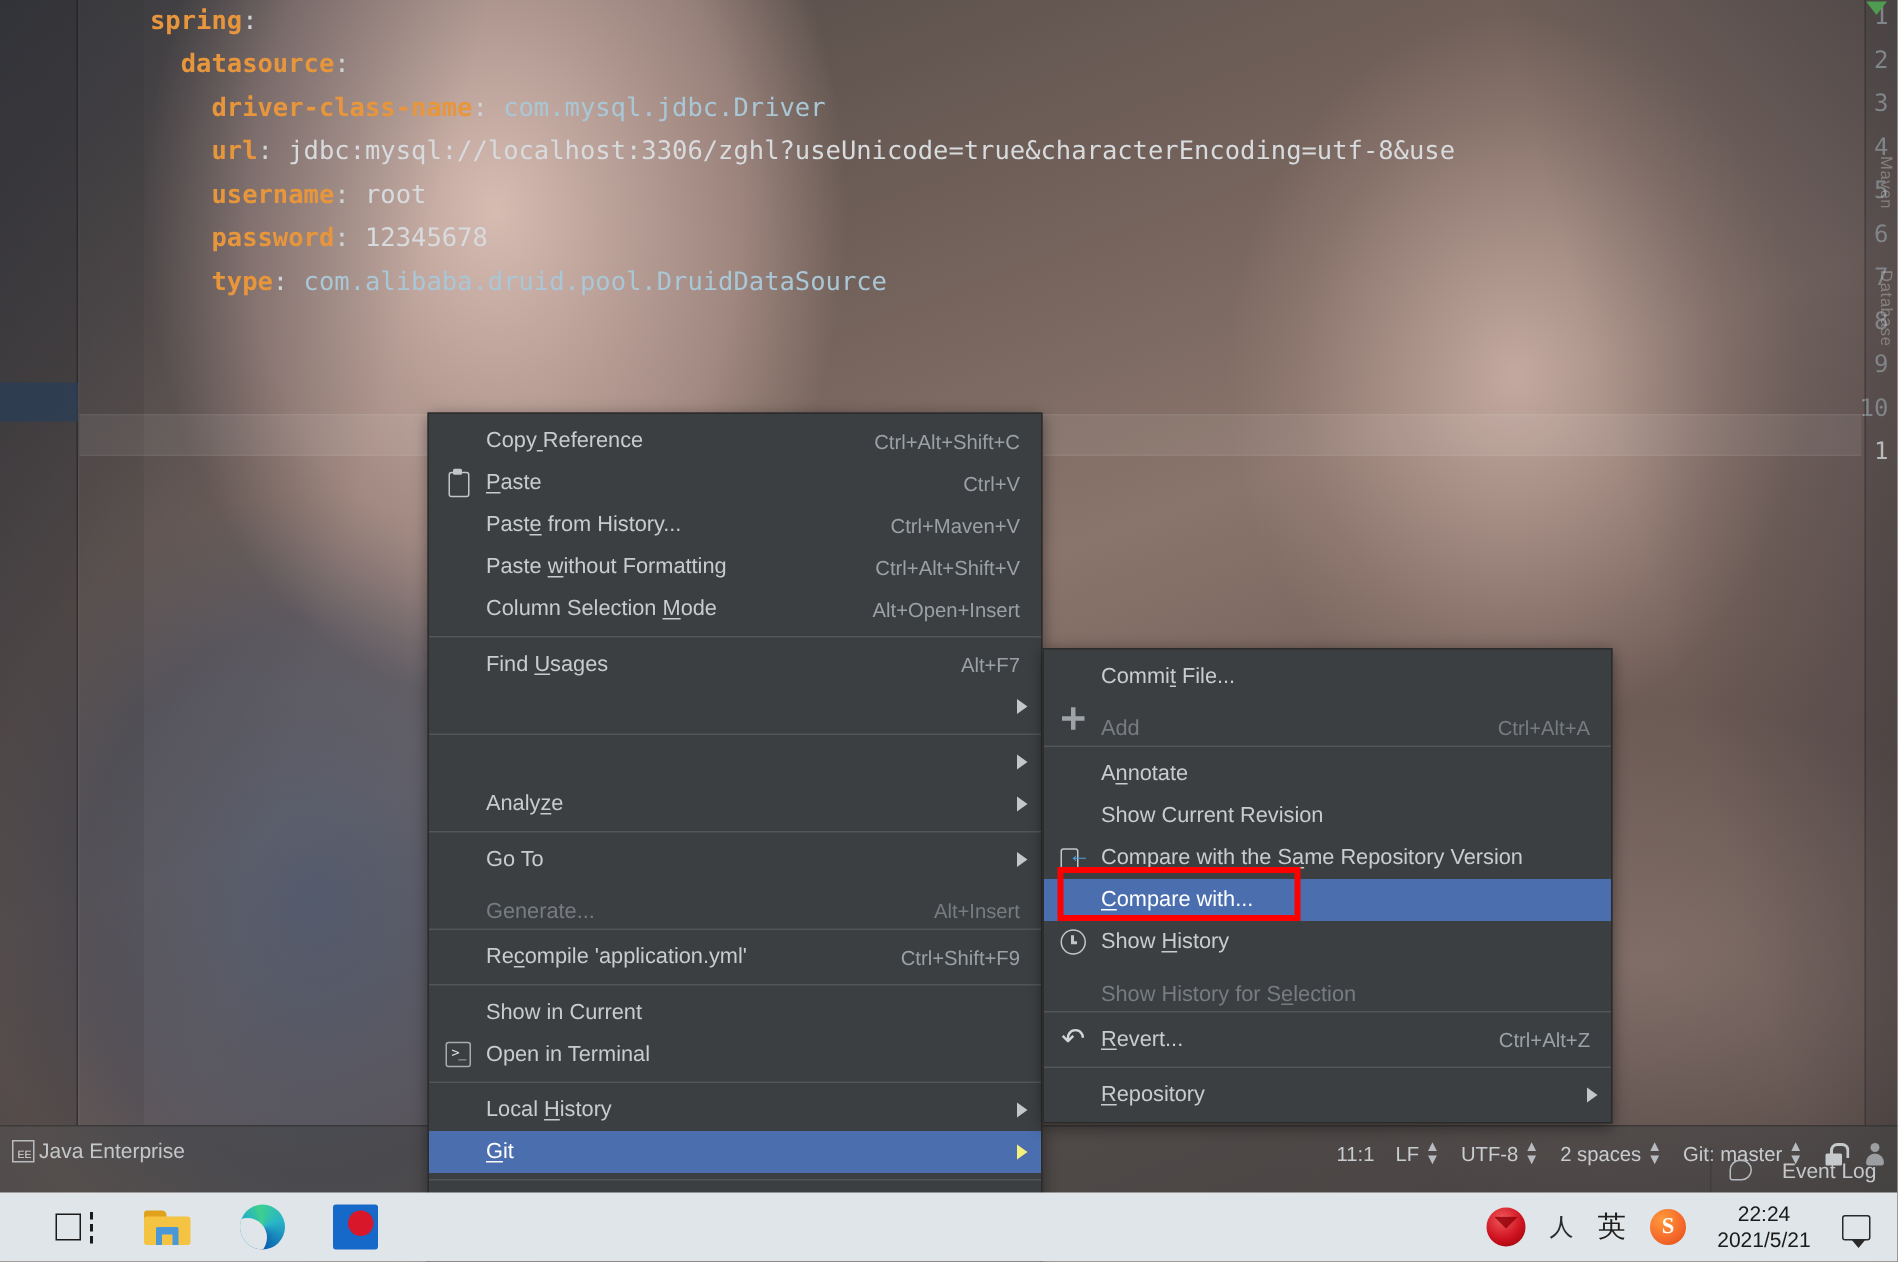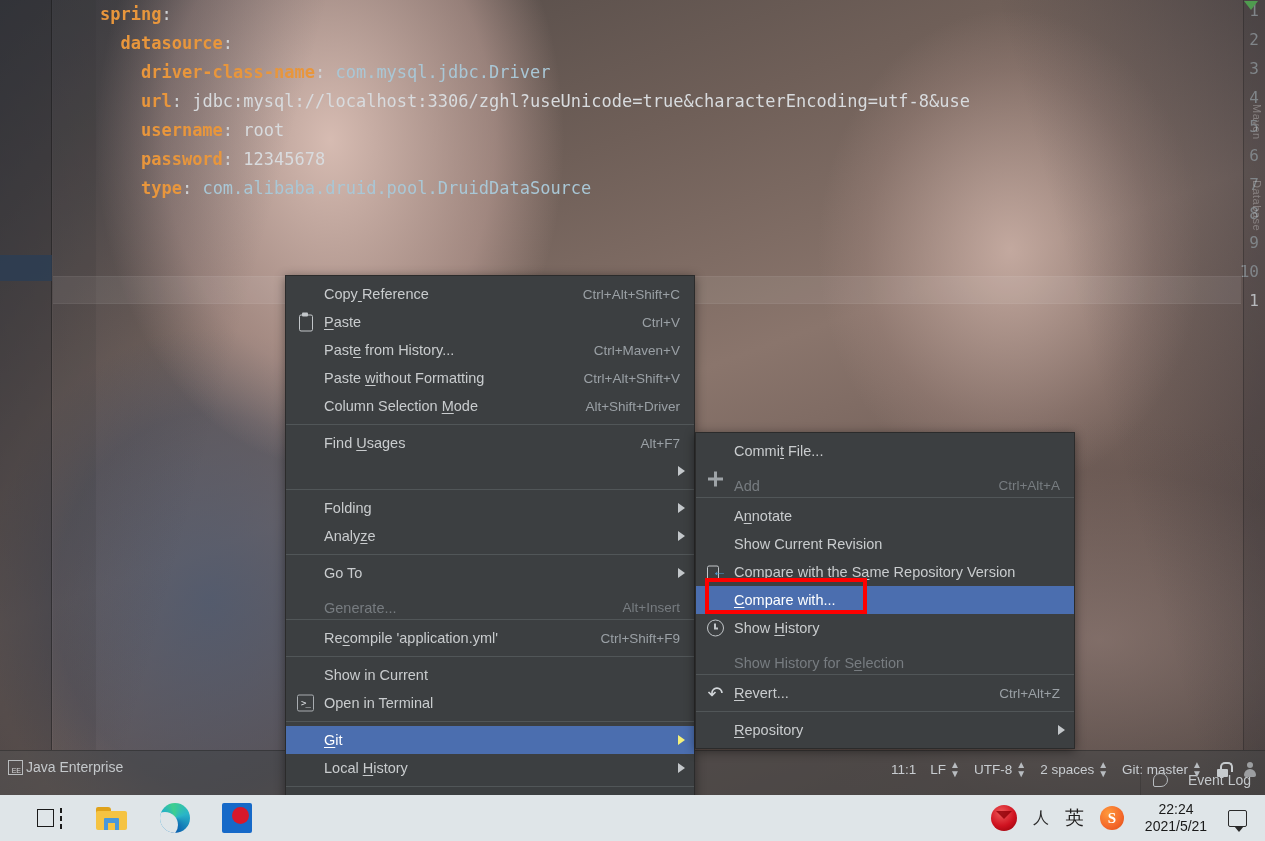--- a/index.html
+++ b/index.html
@@ -471,33 +471,32 @@
       <div class="mi">
         <span class="label">Past<span class="u">e</span> from History...</span>
         <span class="accel">Ctrl+Maven+V</span>
       </div>
       <div class="mi">
         <span class="label">Paste <span class="u">w</span>ithout Formatting</span>
         <span class="accel">Ctrl+Alt+Shift+V</span>
       </div>
       <div class="mi">
         <span class="label">Column Selection <span class="u">M</span>ode</span>
-        <span class="accel">Alt+Shift+Driver</span>
+        <span class="accel">Alt+Open+Insert</span>
       </div>
       <div class="sep"></div>
       <div class="mi">
         <span class="label">Find <span class="u">U</span>sages</span>
         <span class="accel">Alt+F7</span>
       </div>
       <div class="mi">
         <span class="arrow"></span>
       </div>
       <div class="sep"></div>
       <div class="mi">
-        <span class="label">Folding</span>
         <span class="arrow"></span>
       </div>
       <div class="mi">
         <span class="label">Analy<span class="u">z</span>e</span>
         <span class="arrow"></span>
       </div>
       <div class="sep"></div>
       <div class="mi">
         <span class="label">Go To</span>
         <span class="arrow"></span>
@@ -513,26 +512,26 @@
       </div>
       <div class="sep"></div>
       <div class="mi">
         <span class="label">Show in Current</span>
       </div>
       <div class="mi">
         <span class="ico ico-term">&gt;_</span>
         <span class="label">Open in Terminal</span>
       </div>
       <div class="sep"></div>
+      <div class="mi">
+        <span class="label">Local <span class="u">H</span>istory</span>
+        <span class="arrow"></span>
+      </div>
       <div class="mi selected">
         <span class="label"><span class="u">G</span>it</span>
-        <span class="arrow"></span>
-      </div>
-      <div class="mi">
-        <span class="label">Local <span class="u">H</span>istory</span>
         <span class="arrow"></span>
       </div>
       <div class="sep"></div>
       <div class="mi">
         <span class="ico ico-cmpclip"></span>
         <span class="label">Compare with Clip<span class="u">b</span>oard</span>
       </div>
       <div class="mi">
         <span class="label">File Encoding</span>
       </div>

